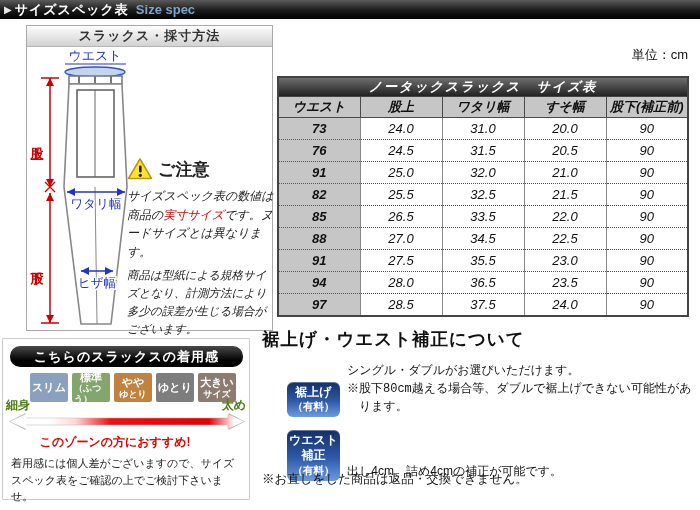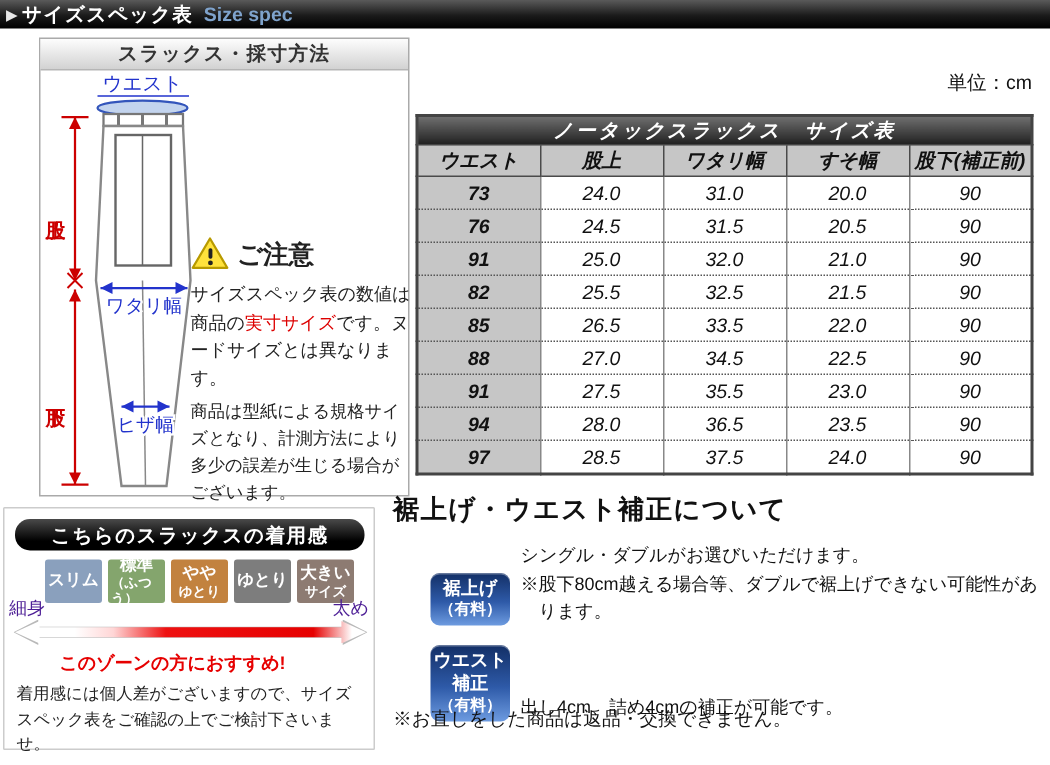--- a/index.html
+++ b/index.html
@@ -15,36 +15,36 @@
   
   .measure-box{position:absolute;left:2px;top:25px;width:247px;height:306px;
                border:1px solid #aaa;background:#fff;box-sizing:border-box;margin-left:24px;}
   .measure-title{height:20px;line-height:20px;text-align:center;font-size:13px;font-weight:bold;
                  color:#333;letter-spacing:1px;background:linear-gradient(#fdfdfd,#d2d2d2);
                  border-bottom:1px solid #b5b5b5;}
   .pants-svg{position:absolute;left:0;top:21px;}
   .notice{position:absolute;left:100px;top:131px;width:148px;}
   .notice-head{display:flex;align-items:center;gap:5px;}
   .notice-title{font-family:"Liberation Serif",serif;font-size:17px;font-weight:bold;color:#222;}
-  .notice p{margin:6px 0 0 0;font-size:12px;line-height:1.55;color:#222;}
+  .notice p{margin:6px 0 0 0;font-size:12px;line-height:1.55;color:#222;font-style:italic;}
   .notice p.small{font-size:11.5px;line-height:1.55;}
   .em-red{color:#dd0000;}
   
   .fit-box{position:absolute;left:2px;top:338px;width:248px;height:162px;border:1px solid #ccc;
            border-radius:1px;background:#fff;box-sizing:border-box;}
   .fit-title{position:absolute;left:7px;top:7px;width:233px;height:21px;border-radius:10px;
              background:linear-gradient(#4a4a4a,#000 70%);color:#fff;font-size:13px;font-weight:bold;
              text-align:center;line-height:21px;letter-spacing:1px;}
   .fit-badges{position:absolute;left:27px;top:34px;width:202px;display:flex;
               justify-content:space-between;gap:4px;}
   .fit-badge{min-width:38px;height:29px;border-radius:2px;color:#fff;font-weight:bold;font-size:11px;
              display:flex;flex-direction:column;align-items:center;justify-content:center;
              line-height:1.15;padding:0 2px;box-sizing:border-box;flex:1;}
   .fit-badge .sub{font-size:9px;font-weight:bold;}
-  .fit-side{position:absolute;top:58px;font-size:12px;font-weight:normal;color:#4c1d95;}
+  .fit-side{position:absolute;top:58px;font-size:12px;font-weight:bold;color:#4d7c0f;}
   .fit-side.left{left:3px;}  .fit-side.right{right:3px;}
   .fit-arrow{position:absolute;left:6px;top:74px;width:236px;height:17px;}
   .fit-arrow .outer,.fit-arrow .inner{position:absolute;
       clip-path:polygon(0 50%,7% 0,7% 28%,93% 28%,93% 0,100% 50%,93% 100%,93% 72%,7% 72%,7% 100%);}
   .fit-arrow .outer{left:0;top:0;width:236px;height:17px;background:#b9b9b9;}
   .fit-arrow .inner{left:1px;top:1px;width:234px;height:15px;
       background:linear-gradient(90deg,#fff 0%,#fff 17%,#ffd6d6 28%,#ee1111 43%,#e60000 85%,#fff 96%);}
   .zone-text{position:absolute;left:28px;top:95px;width:168px;text-align:center;
              color:#e60000;font-weight:bold;font-size:12px;}
   .fit-note{position:absolute;left:8px;top:116px;width:233px;font-size:11px;line-height:1.5;color:#222;}
@@ -63,21 +63,21 @@
   .hem-heading{position:absolute;left:262px;top:327px;font-family:"Liberation Serif",serif;
                font-size:17.5px;font-weight:bold;color:#111;letter-spacing:1px;}
   .hem-items{position:absolute;left:287px;top:361px;width:410px;}
   .hem-item{display:flex;gap:7px;margin-bottom:13px;align-items:flex-end;}
   .hem-badge{width:53px;flex:0 0 53px;border-radius:6px;text-align:center;color:#fff;font-weight:bold;
              font-size:12px;line-height:1.3;padding:3px 0;
              background:linear-gradient(#132f66,#2e5aa8 55%,#6d9be0);
              box-shadow:inset 0 1px 0 rgba(255,255,255,.35);}
   .hem-badge .pay{font-size:10.5px;}
   .hem-lines{font-size:12px;line-height:1.55;color:#111;width:350px;}
-  .hem-lines .hang{padding-left:1em;text-indent:-1em;}
+  .hem-lines .hang{padding-left:1em;text-indent:-1em;font-family:Liberation Mono, monospace;}
   .hem-footnote{position:absolute;left:262px;top:471px;font-size:12.5px;color:#111;}
 </style>
 </head>
 <body>
 
 <div id="stage">
 
   <div class="topbar">
     <span class="tri">▶</span>
     <span class="t1">サイズスペック表</span>

